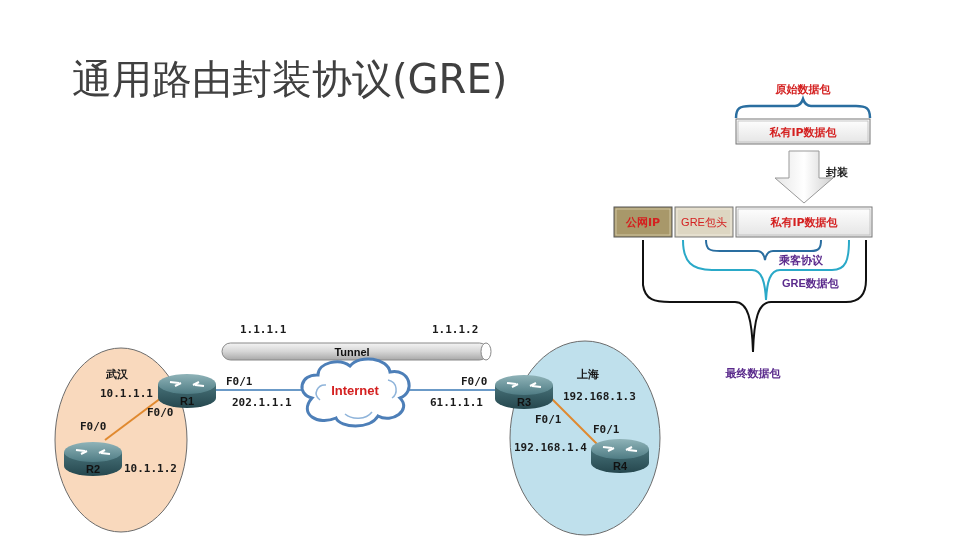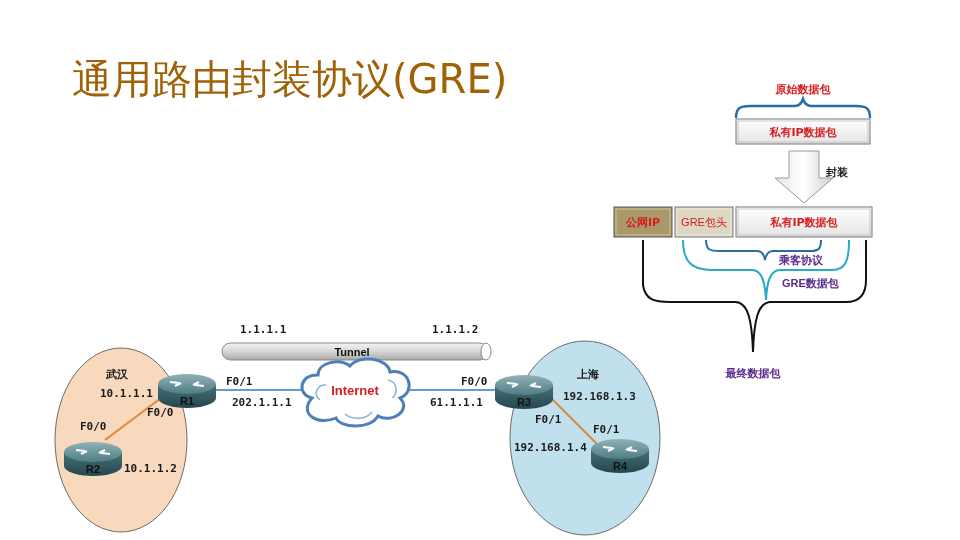--- a/index.html
+++ b/index.html
@@ -1,17 +1,17 @@
 <!DOCTYPE html>
 <html><head>
   <meta charset="utf-8">
   <style>
     html, body { margin: 0; padding: 0; background: #ffffff; }
     body { width: 960px; height: 540px; position: relative; overflow: hidden; font-family: "DejaVu Sans", sans-serif; }
-    .title { position: absolute; left: 72px; top: 52px; font-size: 40px; color: #a16207; font-family: "DejaVu Sans", sans-serif; letter-spacing: 0px; white-space: nowrap; }
+    .title { position: absolute; left: 72px; top: 52px; font-size: 40px; color: #404040; font-family: "DejaVu Sans", sans-serif; letter-spacing: 0px; white-space: nowrap; }
     svg { position: absolute; left: 0; top: 0; }
     .lbl { font-family: "DejaVu Sans Mono", monospace; font-weight: bold; font-size: 11px; fill: #1a1a1a; }
     .cn { font-family: "DejaVu Sans", sans-serif; font-weight: bold; font-size: 11px; }
     .rt { font-family: "Liberation Sans", sans-serif; font-weight: bold; font-size: 11px; fill: #111; }
   </style>
 </head>
 <body>
 
 <div class="title">通用路由封装协议(GRE)</div>
 

